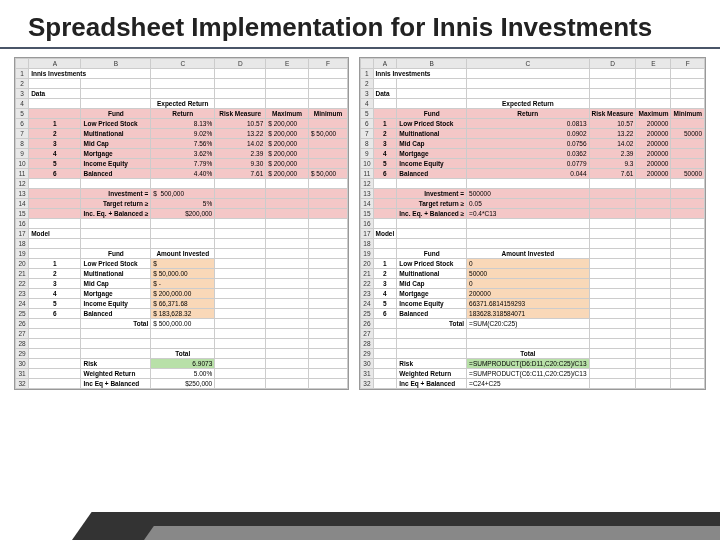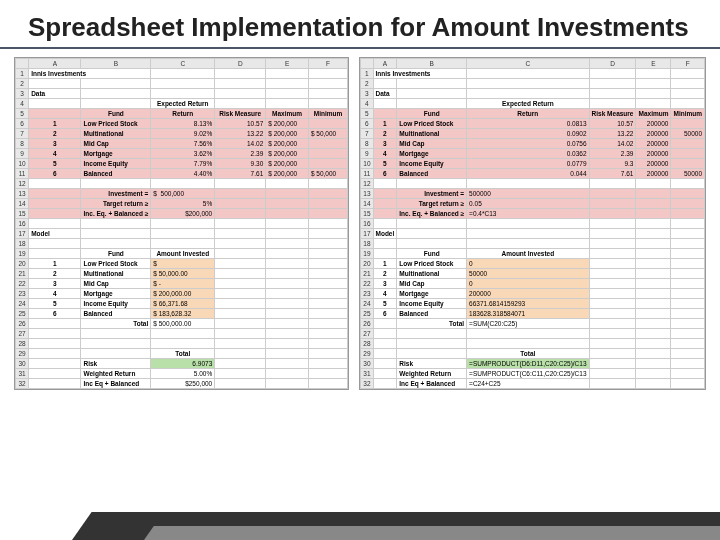--- a/index.html
+++ b/index.html
@@ -95,21 +95,21 @@
     height: 14px;
     background: #888;
     transform: skewX(-35deg);
     transform-origin: bottom left;
   }
 </style>
 </head>
 <body>
 
 <div class="slide-title">
-  <span>Spreadsheet Implementation for Amount Investments</span>
+  <span>Spreadsheet Implementation for Innis Investments</span>
 </div>
 
 <div class="content">
 
   <div class="sheet-wrap">
     <table>
       <tbody>
           <tr>
         <td class="col-hdr colA"></td>
         <td class="col-hdr colB">A</td>

